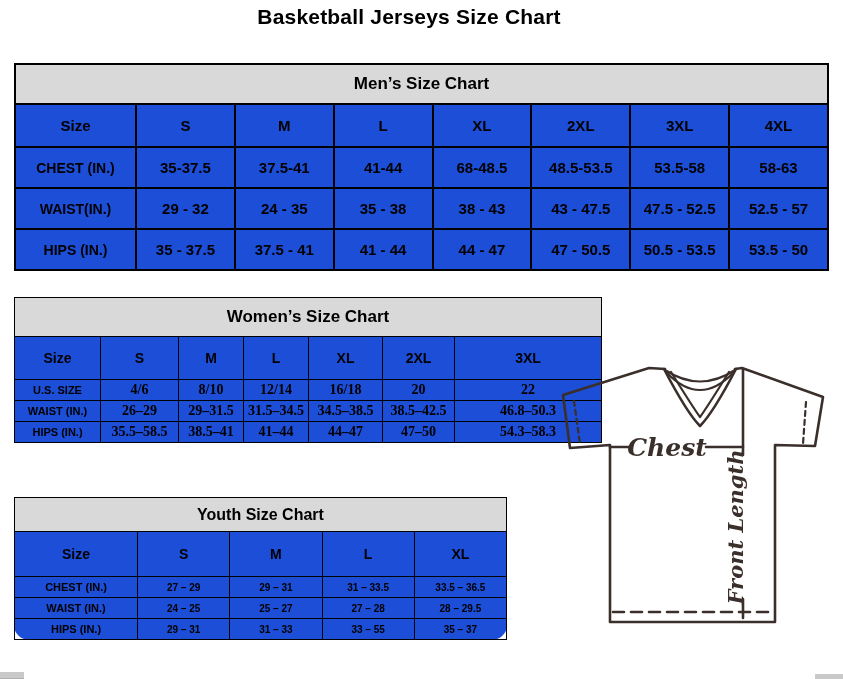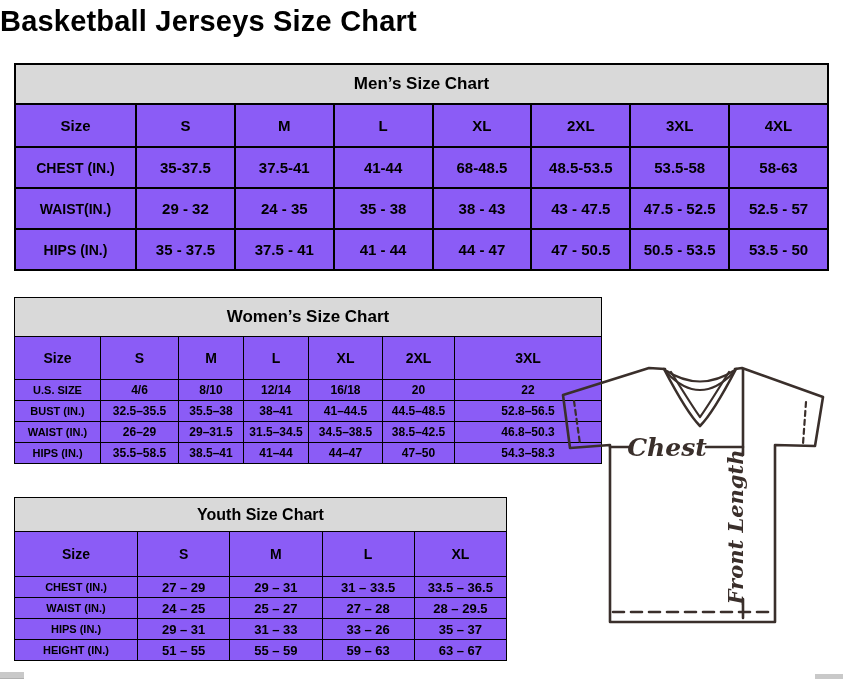--- a/index.html
+++ b/index.html
@@ -1,46 +1,46 @@
 <!DOCTYPE html>
 <html><head>
 <meta charset="utf-8">
 <style>
   html,body{margin:0;padding:0;}
   body{
     width:843px;height:679px;position:relative;background:#ffffff;
     font-family:"Liberation Sans",sans-serif;color:#000;overflow:hidden;
   }
   .page-title{
-    position:absolute;top:5px;left:0;width:806px;text-align:left;
-    font-size:29px;font-weight:bold;letter-spacing:.2px;
+    position:absolute;top:5px;left:6px;width:806px;text-align:center;
+    font-size:21px;font-weight:bold;letter-spacing:.2px;
   }
-  table{border-collapse:collapse;table-layout:fixed;position:absolute;background:#8b5cf6;padding-left:24px;}
+  table{border-collapse:collapse;table-layout:fixed;position:absolute;background:#1d4ed8;padding-left:24px;}
   th,td{border:2px solid #000;text-align:center;vertical-align:middle;padding:0;font-weight:bold;overflow:hidden;white-space:nowrap;}
   tr.band th{background:#d9d9d9;font-size:17px;height:38px;}
   
   table.men{left:14px;top:63px;width:815px;}
   table.men tr.sizes th{height:41px;font-size:15px;}
   table.men tr.data{height:41px;}
   table.men tr.data th{font-size:14px;}
   table.men tr.data td{font-size:15px;}
   
   table.women{left:14px;top:297px;width:588px;}
   table.women tr.sizes th{height:42px;font-size:14px;}
   table.women tr.data{height:21px;}
   table.women tr.data th{font-size:11px;}
-  table.women tr.data td{font-size:12px;}
+  table.women tr.data td{font-size:14px;font-family:Liberation Serif, serif;}
   table.women th,table.women td{border-width:1.5px;}
   
-  table.youth{left:14px;top:497px;width:493px;}
+  table.youth{left:14px;top:497px;width:493px;border-radius:15px;}
   table.youth tr.band th{height:33px;font-size:16px;}
   table.youth tr.sizes th{height:44px;font-size:14px;}
   table.youth tr.data{height:21px;}
   table.youth tr.data th{font-size:11px;}
-  table.youth tr.data td{font-size:13px;text-align:center;}
+  table.youth tr.data td{font-size:10px;text-align:center;}
   table.youth th,table.youth td{border-width:1.5px;}
   
   .diagram{position:absolute;left:553px;top:357px;width:290px;height:310px;}
   .diagram text{
     font-family:"DejaVu Serif","Liberation Serif",serif;
     font-style:italic;font-weight:bold;fill:#3a2f2b;
   }
   
   .scroll-frag{position:absolute;background:#c9c9c9;border-bottom:1px solid #b0b0b0;}
   .scroll-frag.left{left:0;top:672px;width:24px;height:6px;}
@@ -135,29 +135,20 @@
   <tr class="data">
     <th>U.S. SIZE</th>
     <td>4/6</td>
     <td>8/10</td>
     <td>12/14</td>
     <td>16/18</td>
     <td>20</td>
     <td>22</td>
   </tr>
   <tr class="data">
-    <th>BUST (IN.)</th>
-    <td>32.5–35.5</td>
-    <td>35.5–38</td>
-    <td>38–41</td>
-    <td>41–44.5</td>
-    <td>44.5–48.5</td>
-    <td>52.8–56.5</td>
-  </tr>
-  <tr class="data">
     <th>WAIST (IN.)</th>
     <td>26–29</td>
     <td>29–31.5</td>
     <td>31.5–34.5</td>
     <td>34.5–38.5</td>
     <td>38.5–42.5</td>
     <td>46.8–50.3</td>
   </tr>
   <tr class="data">
     <th>HIPS (IN.)</th>
@@ -201,29 +192,22 @@
     <th>WAIST (IN.)</th>
     <td>24 – 25</td>
     <td>25 – 27</td>
     <td>27 – 28</td>
     <td>28 – 29.5</td>
   </tr>
   <tr class="data">
     <th>HIPS (IN.)</th>
     <td>29 – 31</td>
     <td>31 – 33</td>
-    <td>33 – 26</td>
+    <td>33 – 55</td>
     <td>35 – 37</td>
-  </tr>
-  <tr class="data">
-    <th>HEIGHT (IN.)</th>
-    <td>51 – 55</td>
-    <td>55 – 59</td>
-    <td>59 – 63</td>
-    <td>63 – 67</td>
   </tr>
 </tbody>
   </table>
 
 <svg class="diagram" viewBox="0 0 290 310" xmlns="http://www.w3.org/2000/svg">
   <g fill="none" stroke="#3a2f2b" stroke-width="2.6" stroke-linejoin="round" stroke-linecap="round">
 
     <path d="M112,12 L96,11 L10,38 L17,91 L57,88 L57,265 L222,265 L222,88 L262,89 L270,40 L189,11 L182,12"></path>
 
     <path d="M112,13 Q147,36 182,13" stroke-width="2.2"></path>

